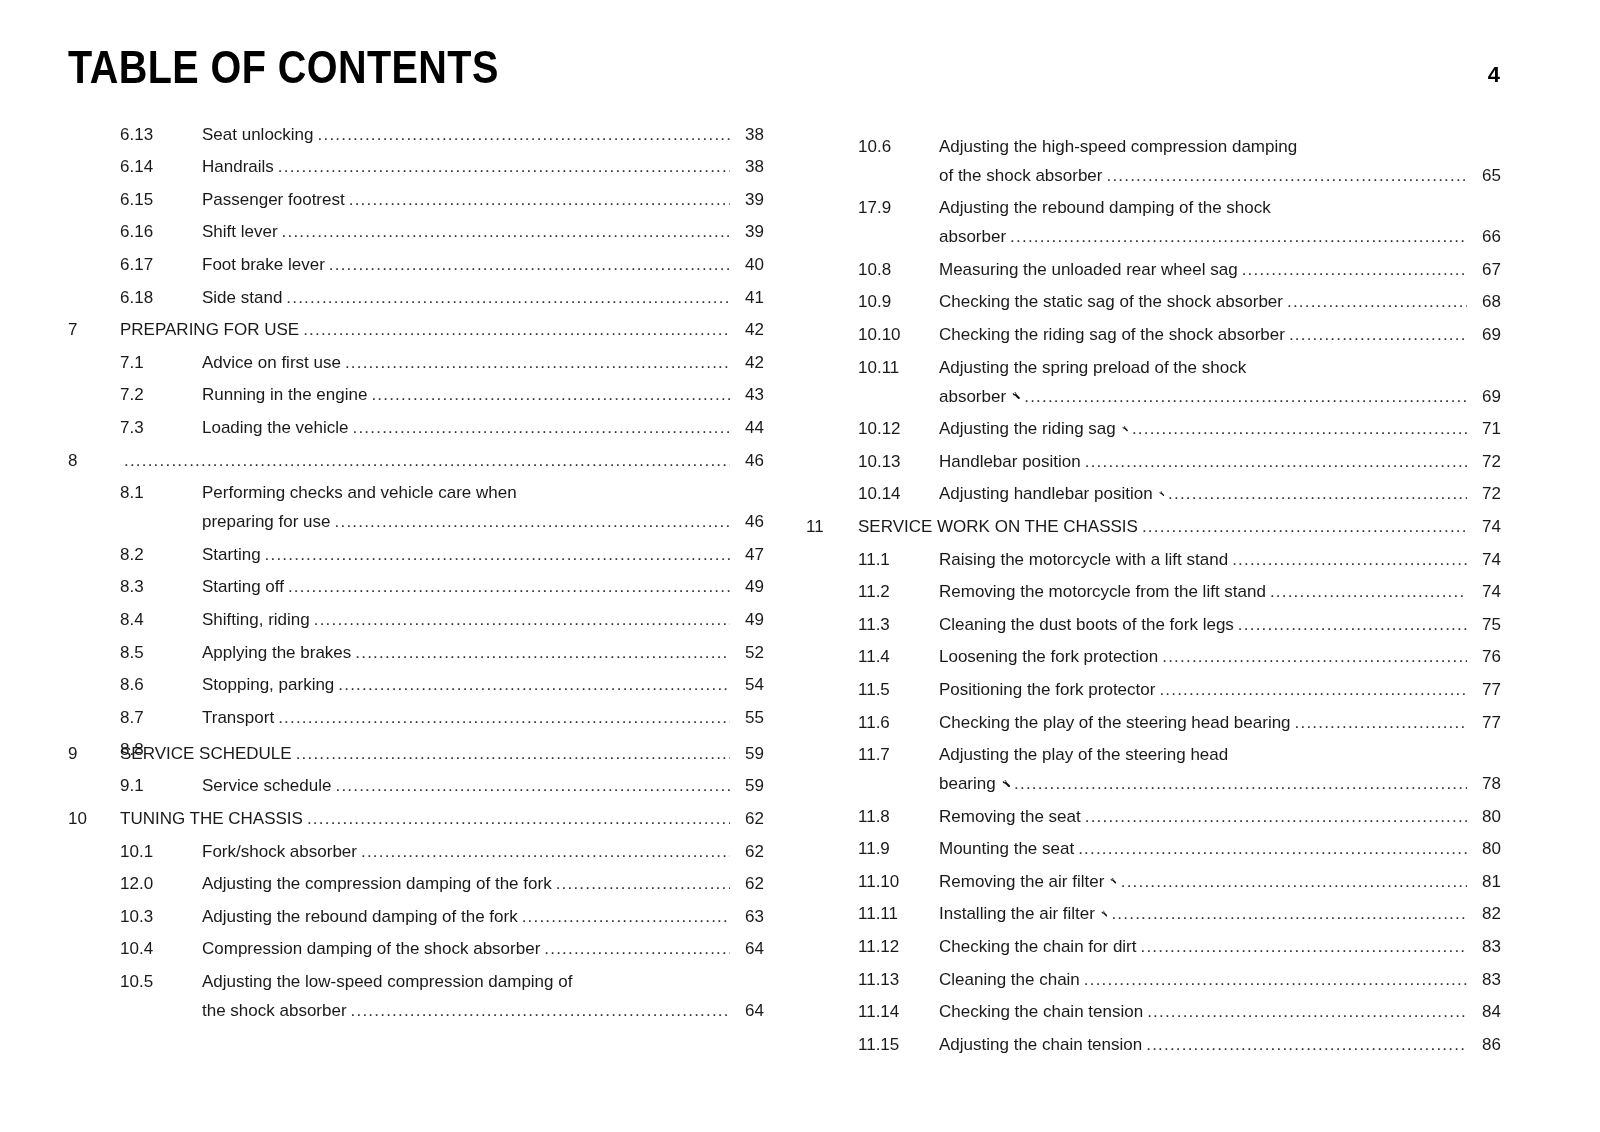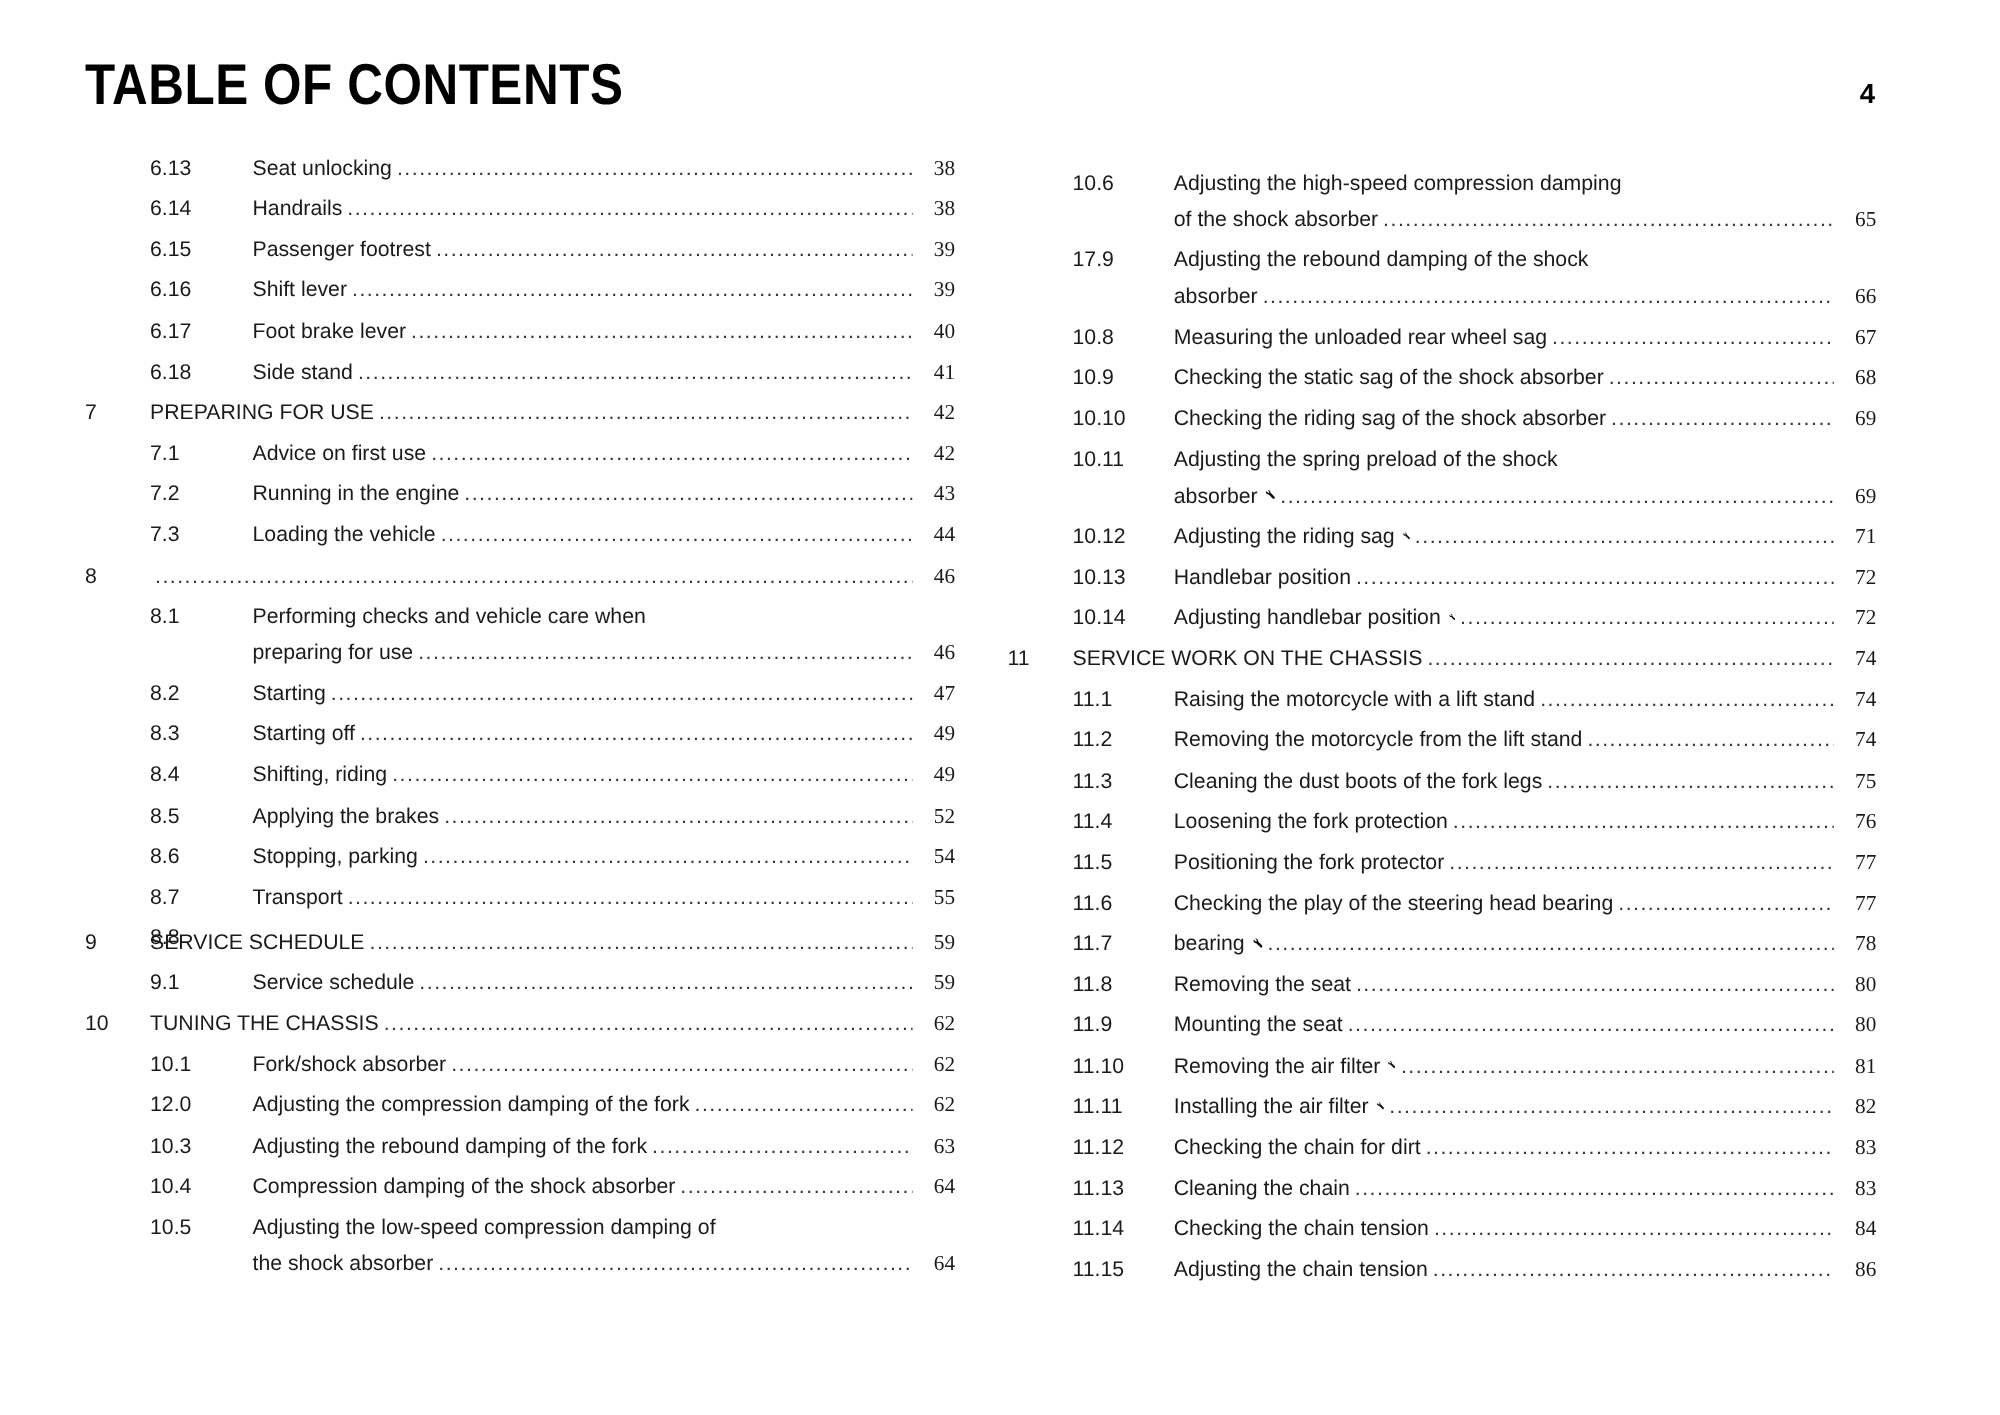--- a/index.html
+++ b/index.html
@@ -46,21 +46,21 @@
     display: flex; align-items: center; white-space: nowrap;
   }
   .line .title { flex: 0 0 auto; transform-origin: left; }
   .line .dots {
     flex: 1 1 auto; overflow: hidden; margin: 0 6px 0 4px;
     letter-spacing: 1.2px; color: #333; white-space: nowrap;
   }
   .line .dots::before {
     content: "........................................................................................................................................................................................";
   }
-  .line .pg { flex: 0 0 auto; min-width: 28px; text-align: right; font-family: Liberation Serif, serif; }
+  .line .pg { flex: 0 0 auto; min-width: 28px; text-align: right; }
   .wrench {
     display: inline-block; width: 20px; height: 20px; margin-left: 6px;
     vertical-align: -2px;
   }
 </style>
 </head>
 <body>
 
 <div class="page-title">TABLE OF CONTENTS</div>
 <div class="page-number">4</div>
@@ -511,20 +511,23 @@
           <span class="title">Checking the play of the steering head bearing</span>
           <span class="dots"></span>
           <span class="pg">77</span>
         </div>
       </div>
     </div>
     <div class="entry l2">
       <span class="num">11.7</span>
       <div class="body">
         <div class="line">
+          <span class="title">Adjusting the play of the steering head</span>
+        </div>
+        <div class="line">
           <span class="title">bearing</span>
           <svg class="wrench" viewBox="0 0 20 20">
     <path d="M3 2.5 L6.2 5.7 L8.2 5.4 L8.5 3.4 L5.3 0.2 C8.3 -0.5 11.2 2.2 10.6 5.3 L18.6 13.3 C19.6 14.3 19.6 15.8 18.6 16.8 C17.6 17.8 16.1 17.8 15.1 16.8 L7.1 8.8 C4.1 9.4 1.3 6.4 2.0 3.5 Z" fill="#111"></path>
   </svg>
           <span class="dots"></span>
           <span class="pg">78</span>
         </div>
       </div>
     </div>
     <div class="entry l2">

